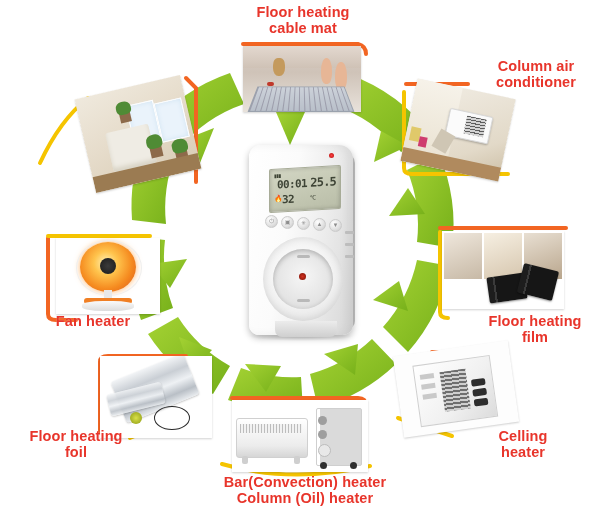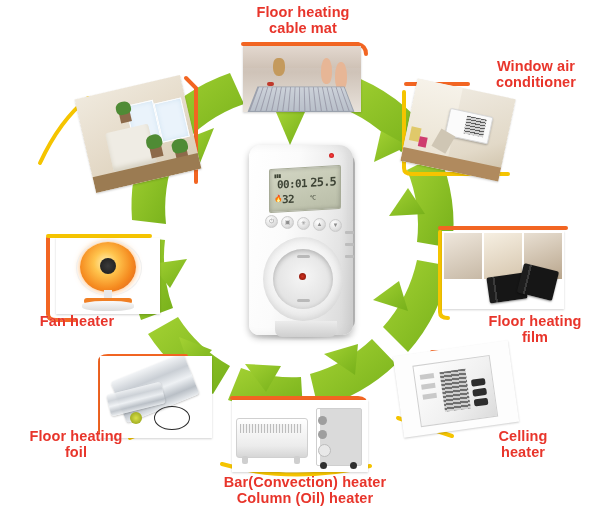--- a/index.html
+++ b/index.html
@@ -351,31 +351,31 @@
       <div class="tm-foot"></div>
     </div>
     <div style="position:absolute;left:104px;top:86px;width:9px;height:3px;background:#bdbdbd;border-radius:1px;"></div>
     <div style="position:absolute;left:104px;top:98px;width:9px;height:3px;background:#bdbdbd;border-radius:1px;"></div>
     <div style="position:absolute;left:104px;top:110px;width:9px;height:3px;background:#bdbdbd;border-radius:1px;"></div>
   </div>
 
   <div class="label" style="left:232px;top:4px;width:142px;">Floor heating
 cable mat</div>
 
-  <div class="label" style="left:472px;top:58px;width:128px;">Window air
+  <div class="label" style="left:472px;top:58px;width:128px;">Column air
 conditioner</div>
 
   <div class="label" style="left:470px;top:313px;width:130px;">Floor heating
 film</div>
 
   <div class="label" style="left:468px;top:428px;width:110px;">Celling
 heater</div>
 
   <div class="label" style="left:190px;top:474px;width:230px;">Bar(Convection) heater
 Column (Oil) heater</div>
 
   <div class="label" style="left:6px;top:428px;width:140px;">Floor heating
 foil</div>
 
-  <div class="label" style="left:18px;top:313px;width:118px;">Fan heater</div>
+  <div class="label" style="left:34px;top:313px;width:118px;">Fan heater</div>
 
 
 </div>
 
 </body></html>

